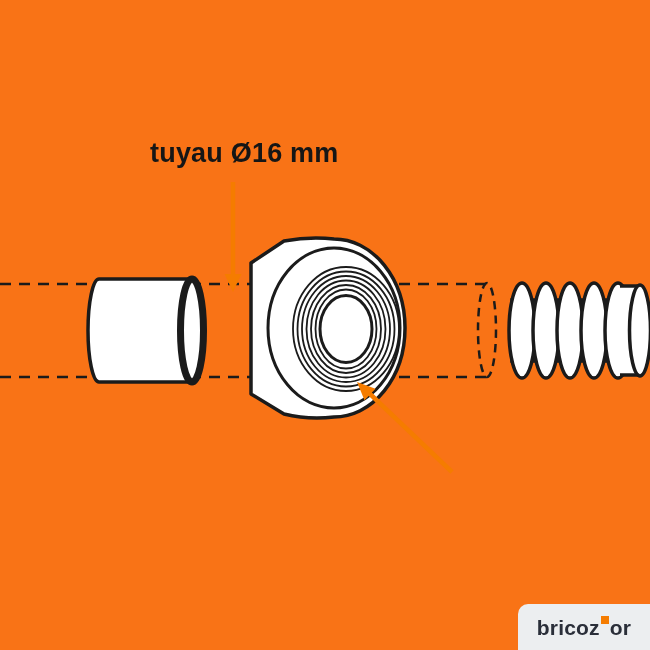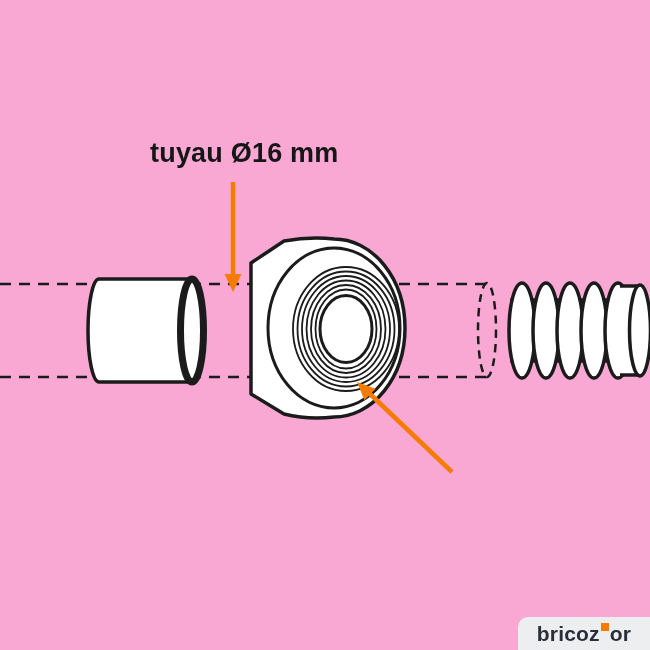--- a/index.html
+++ b/index.html
@@ -1,20 +1,20 @@
 <!DOCTYPE html>
 <html><head>
 <meta charset="utf-8">
 <style>
   html, body { margin: 0; padding: 0; background: #ffffff; }
   .canvas {
     position: relative;
     width: 650px;
     height: 650px;
-    background: #f9a8d4;
+    background: #f97316;
     overflow: hidden;
     font-family: "Liberation Sans", sans-serif;
   }
   .diagram-svg {
     position: absolute;
     left: 0; top: 0;
     width: 650px; height: 650px;
   }
   .label {
     position: absolute;
@@ -22,21 +22,21 @@
     font-size: 27px;
     color: #161616;
     white-space: nowrap;
     letter-spacing: 0.2px;
   }
   .label-pipe { left: 150px; top: 138px; }
   .label-thread { left: 338px; top: 488px; }
   .logo-wrap {
     position: absolute;
     right: 0; bottom: 0;
-    width: 132px; height: 33px;
+    width: 132px; height: 46px;
     background: #eceef0;
     border-top-left-radius: 10px;
     display: flex;
     align-items: center;
     justify-content: center;
   }
   .logo-text {
     font-weight: 700;
     font-size: 21px;
     color: #2a2e39;

